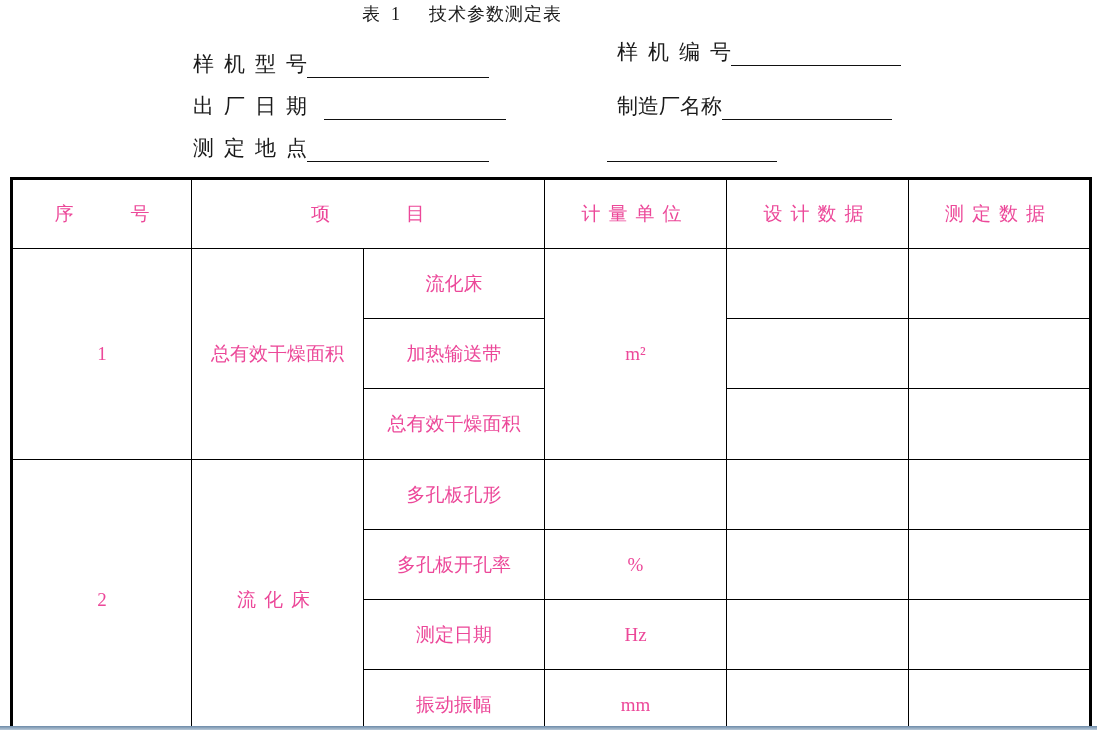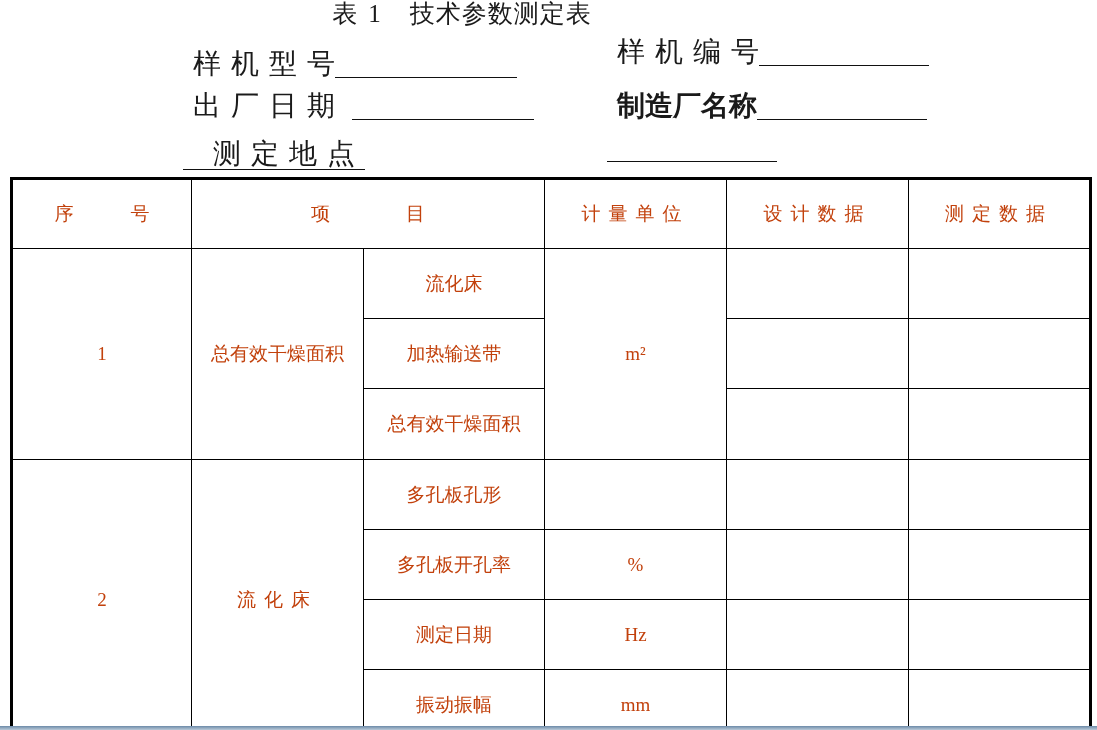--- a/index.html
+++ b/index.html
@@ -3,38 +3,38 @@
   <meta charset="utf-8">
   <style>
     html, body { margin: 0; padding: 0; }
     body {
       width: 1097px; height: 730px; overflow: hidden; position: relative;
       background: #ffffff; color: #1a1a1a;
       font-family: "DejaVu Serif", "Liberation Serif", serif;
     }
     .title {
       position: absolute; top: 0; left: 0; width: 924px; height: 28px;
-      text-align: center; font-size: 25px; line-height: 28px; letter-spacing: 1px;
+      text-align: center; font-size: 18px; line-height: 28px; letter-spacing: 1px;
     }
     .title .num { margin: 0 28px 0 10px; font-family: "Liberation Serif", serif; }
     .field {
       position: absolute; display: flex; align-items: flex-end; height: 30px;
-      font-size: 28px; line-height: 28px;
+      font-size: 21px; line-height: 28px;
     }
     .field .label { white-space: nowrap; }
     .field .label.spaced { letter-spacing: 10px; }
     .field .line { border-bottom: 1px solid #111; height: 24px; }
     table.spec {
       position: absolute; left: 10px; top: 177px;
       border-collapse: collapse; table-layout: fixed;
       border: 3px solid #000; border-bottom: none;
     }
     table.spec td {
       border: 1px solid #000; text-align: center; vertical-align: middle;
-      font-size: 19px; padding: 0; color: #c2410c;
+      font-size: 19px; padding: 0; color: #ec4899;
     }
     table.spec tr.head td { height: 68px; letter-spacing: 8px; }
     table.spec tr.row td { height: 69px; text-align: center; }
     .latin { font-family: "Liberation Serif", serif; font-size: 20px; }
     .sp { letter-spacing: 8px; }
     .bottom-edge {
       position: absolute; left: 0; top: 726px; width: 1097px; height: 4px;
       background: linear-gradient(#6c8aa8, #b9c9d8);
     }
   </style>
@@ -46,30 +46,30 @@
 </div>
 
 <div class="field" style="left:193px; top:48px;">
   <span class="label spaced">样机型号</span>
   <span class="line" style="width:182px; margin-left:-10px;"></span>
 </div>
 <div class="field" style="left:193px; top:90px;gap:17px;">
   <span class="label spaced">出厂日期</span>
   <span class="line" style="width:182px; margin-left:-10px;"></span>
 </div>
-<div class="field" style="left:193px; top:140px;flex-direction:column;">
+<div class="field" style="left:193px; top:132px;">
   <span class="label spaced">测定地点</span>
   <span class="line" style="width:182px; margin-left:-10px;"></span>
 </div>
 
 <div class="field" style="left:617px; top:36px;">
   <span class="label spaced">样机编号</span>
   <span class="line" style="width:170px; margin-left:-10px;"></span>
 </div>
-<div class="field" style="left:617px; top:90px;font-weight:bold;">
+<div class="field" style="left:617px; top:90px;">
   <span class="label">制造厂名称</span>
   <span class="line" style="width:170px;"></span>
 </div>
 <div class="field" style="left:617px; top:132px;">
   <span class="line" style="width:170px; margin-left:-10px;"></span>
 </div>
 
 <table class="spec">
   <colgroup>
     <col style="width:180px">

